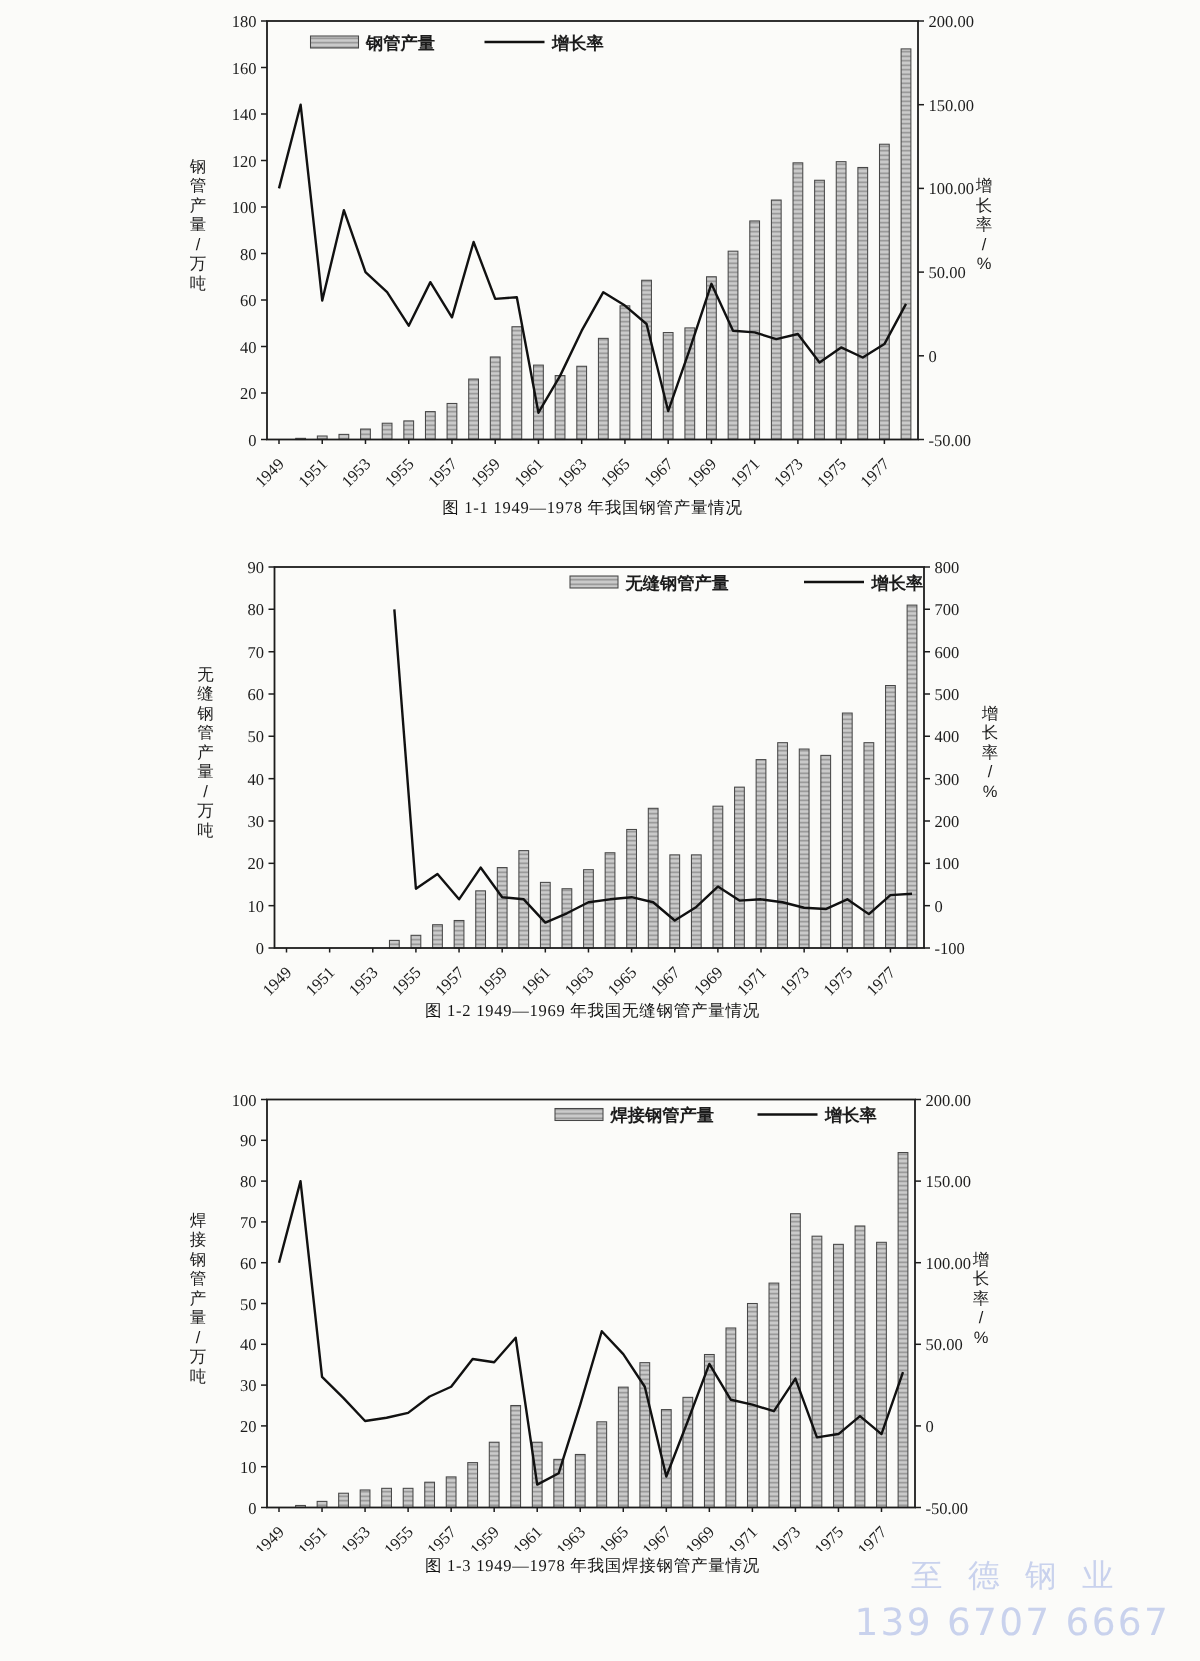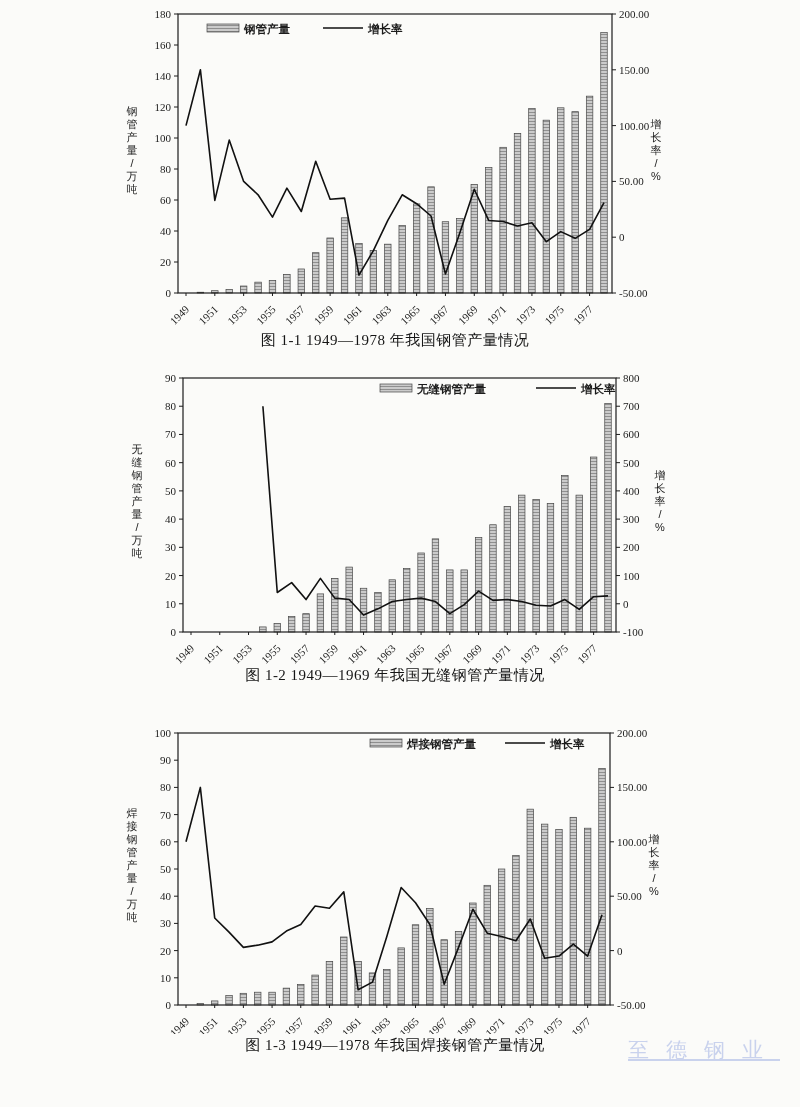--- a/index.html
+++ b/index.html
@@ -7,27 +7,26 @@
     width:800px;height:1107px;position:relative;overflow:hidden;
     background:#fbfbf9;
     font-family:"Liberation Sans","DejaVu Sans",sans-serif;
     color:#1c1c1c;
   }
   .fig{position:absolute;left:0;width:800px;}
   .fig svg{display:block;}
   .caption{
     position:absolute;left:0;width:790px;text-align:center;
     font-family:"Liberation Serif","DejaVu Serif",serif;
-    font-size:15px;color:#151515;letter-spacing:.5px;
+    font-size:11px;color:#151515;letter-spacing:.5px;
   }
   .watermark{
     position:absolute;top:1036px;right:20px;text-align:center;
     font-family:"DejaVu Sans","Liberation Sans",sans-serif;
     pointer-events:none;
-    text-decoration:underline;
   }
   .watermark .wm1{font-size:21px;letter-spacing:17px;padding-left:17px;}
   .watermark .wm2{font-size:25px;letter-spacing:1.5px;margin-top:3px;}
 </style>
 </head>
 <body>
 
 <div class="fig" style="top:0px">
   <svg viewBox="0 0 800 345" width="800" height="345">
       <defs>
@@ -362,13 +361,14 @@
       <rect x="370" y="49" width="32" height="8" fill="url(#barpat2)" stroke="#474747" stroke-width="0.7"></rect>
       <text x="407" y="57.5" style="font-family:&quot;Liberation Sans&quot;,&quot;DejaVu Sans&quot;,sans-serif;fill:#1c1c1c;font-size:11.5px;font-weight:bold">焊接钢管产量</text>
       <line x1="505" y1="53" x2="545" y2="53" stroke="#111" stroke-width="1.6"></line>
       <text x="550" y="57.5" style="font-family:&quot;Liberation Sans&quot;,&quot;DejaVu Sans&quot;,sans-serif;fill:#1c1c1c;font-size:11.5px;font-weight:bold">增长率</text>
     </svg>
 </div>
 <div class="caption" style="top:1036px">图 1-3  1949—1978 年我国焊接钢管产量情况</div>
 
 <div class="watermark" style="color: rgb(201, 210, 237);">
   <div class="wm1">至德钢业</div>
+  <div class="wm2">139 6707 6667</div>
 </div>
 
 </body></html>

